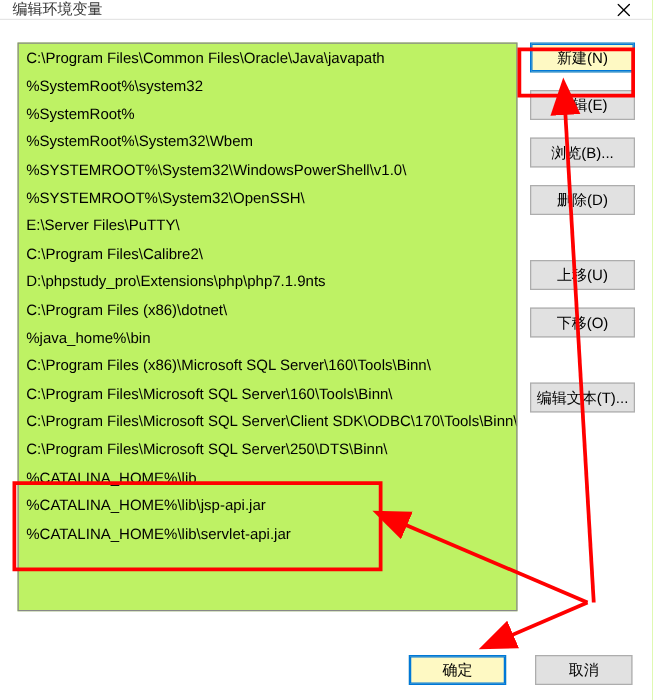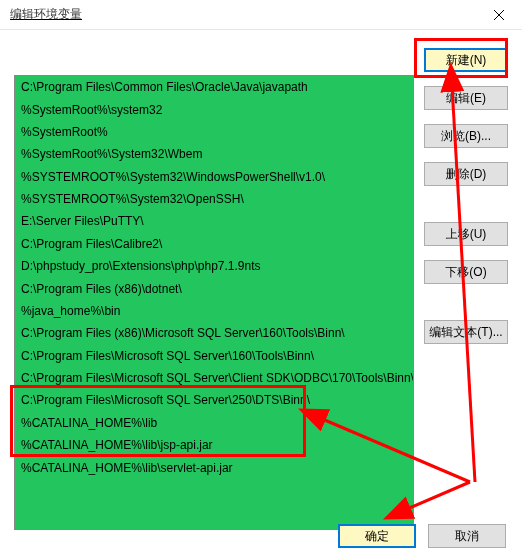--- a/index.html
+++ b/index.html
@@ -1,27 +1,27 @@
 <!DOCTYPE html>
 <html><head>
 <meta charset="utf-8">
 <style>
   * { margin: 0; padding: 0; box-sizing: border-box; font-family: "Microsoft YaHei", "SimSun", sans-serif; }
   body { background: #fff; width: 522px; height: 560px; position: relative; overflow: hidden; }
-  .titlebar { height: 30px; display: flex; align-items: center; justify-content: space-between; padding: 0 8px 0 10px; border-bottom: 1px solid #e5e5e5; text-decoration: underline; }
+  .titlebar { height: 16px; display: flex; align-items: center; justify-content: space-between; padding: 0 8px 0 10px; border-bottom: 1px solid #e5e5e5; }
   .title { font-size: 12px; color: #333; }
   .close-btn { width: 30px; height: 30px; display: flex; align-items: center; justify-content: center; cursor: pointer; }
   .close-btn svg { width: 10px; height: 10px; }
   .content { display: flex; padding: 18px 14px 10px 14px; gap: 10px; }
-  .listbox { flex: 1; border: 1px solid #888; background: #22c55e; height: 455px; overflow: hidden; margin-top: 27px; }
+  .listbox { flex: 1; border: 1px solid #888; background: #bef264; height: 455px; overflow: hidden; }
   .list-item { font-size: 12px; color: #000; padding: 4.2px 6px; white-space: nowrap; overflow: hidden; }
   .buttons { display: flex; flex-direction: column; gap: 14px; width: 84px; }
   .btn { height: 24px; font-size: 12px; background: #e1e1e1; border: 1px solid #adadad; cursor: pointer; white-space: nowrap; padding: 0 4px; }
   .btn.default { background: #fef9c3; border: 1px solid #0078d7; box-shadow: inset 0 0 0 1px #0078d7; }
-  .footer { position: absolute; bottom: 12px; right: 16px; display: flex; gap: 12px; }
+  .footer { position: absolute; bottom: 12px; right: 16px; display: flex; gap: 23px; }
   .footer .btn { width: 78px; }
   
   .anno { position: absolute; pointer-events: none; }
   .red-box { border: 3px solid #ff0000; }
   svg.arrow { position: absolute; overflow: visible; }
 </style>
 </head>
 <body>
 
 <div class="titlebar">

